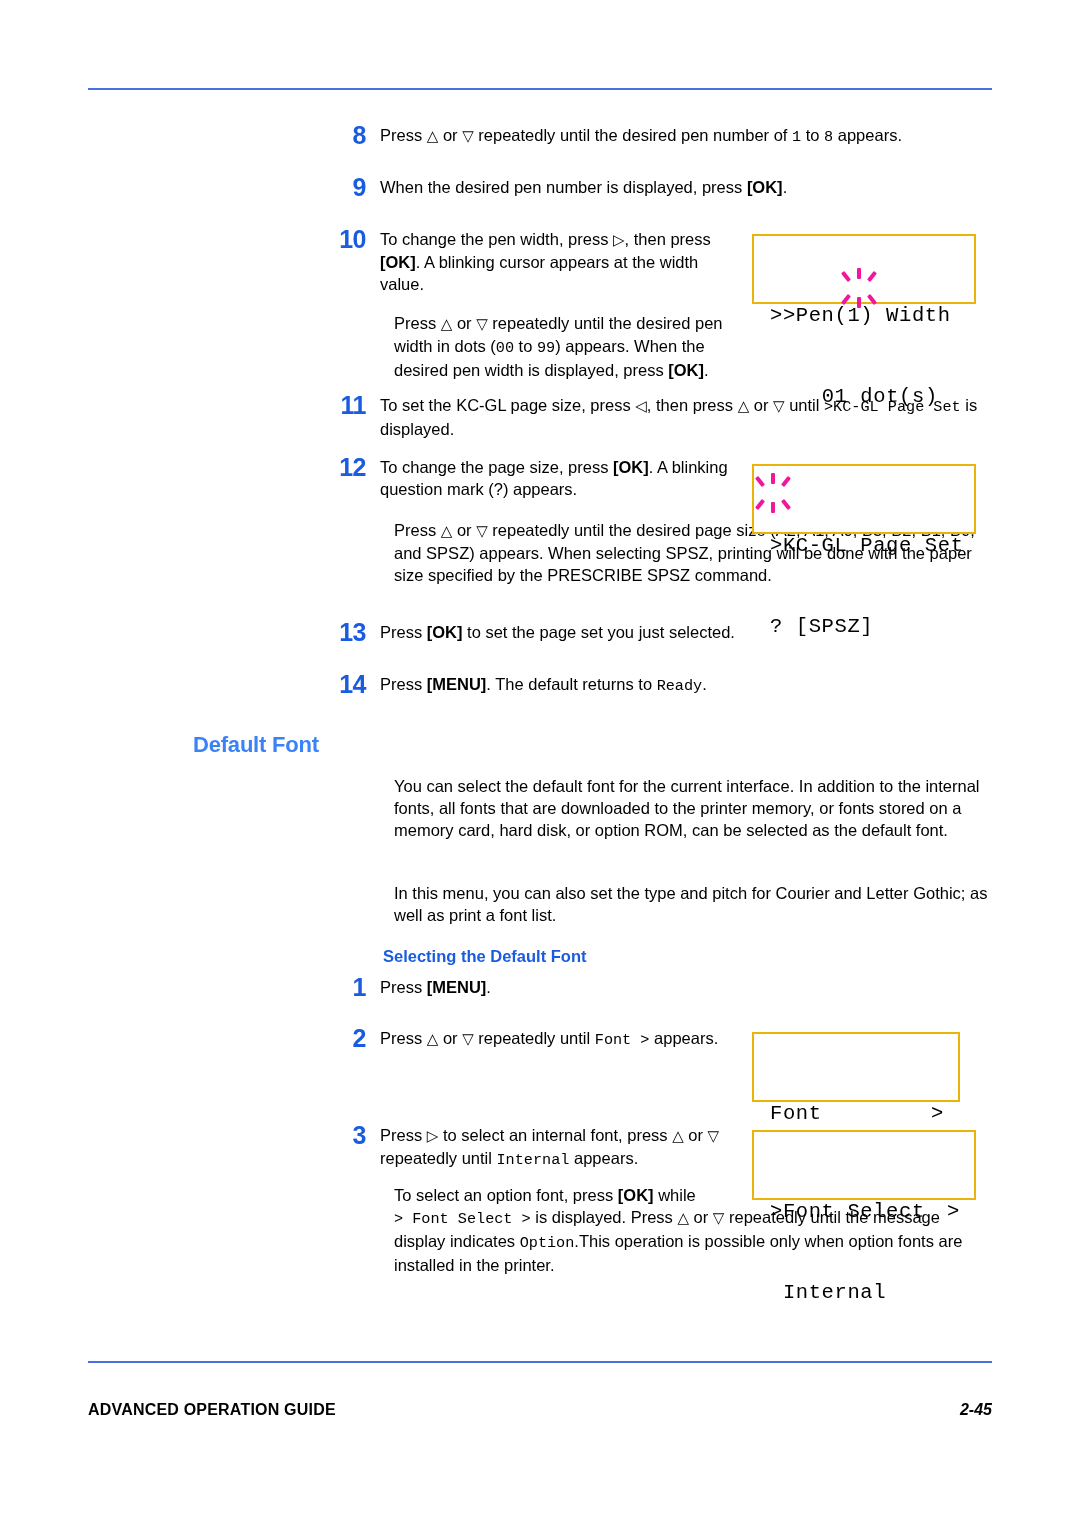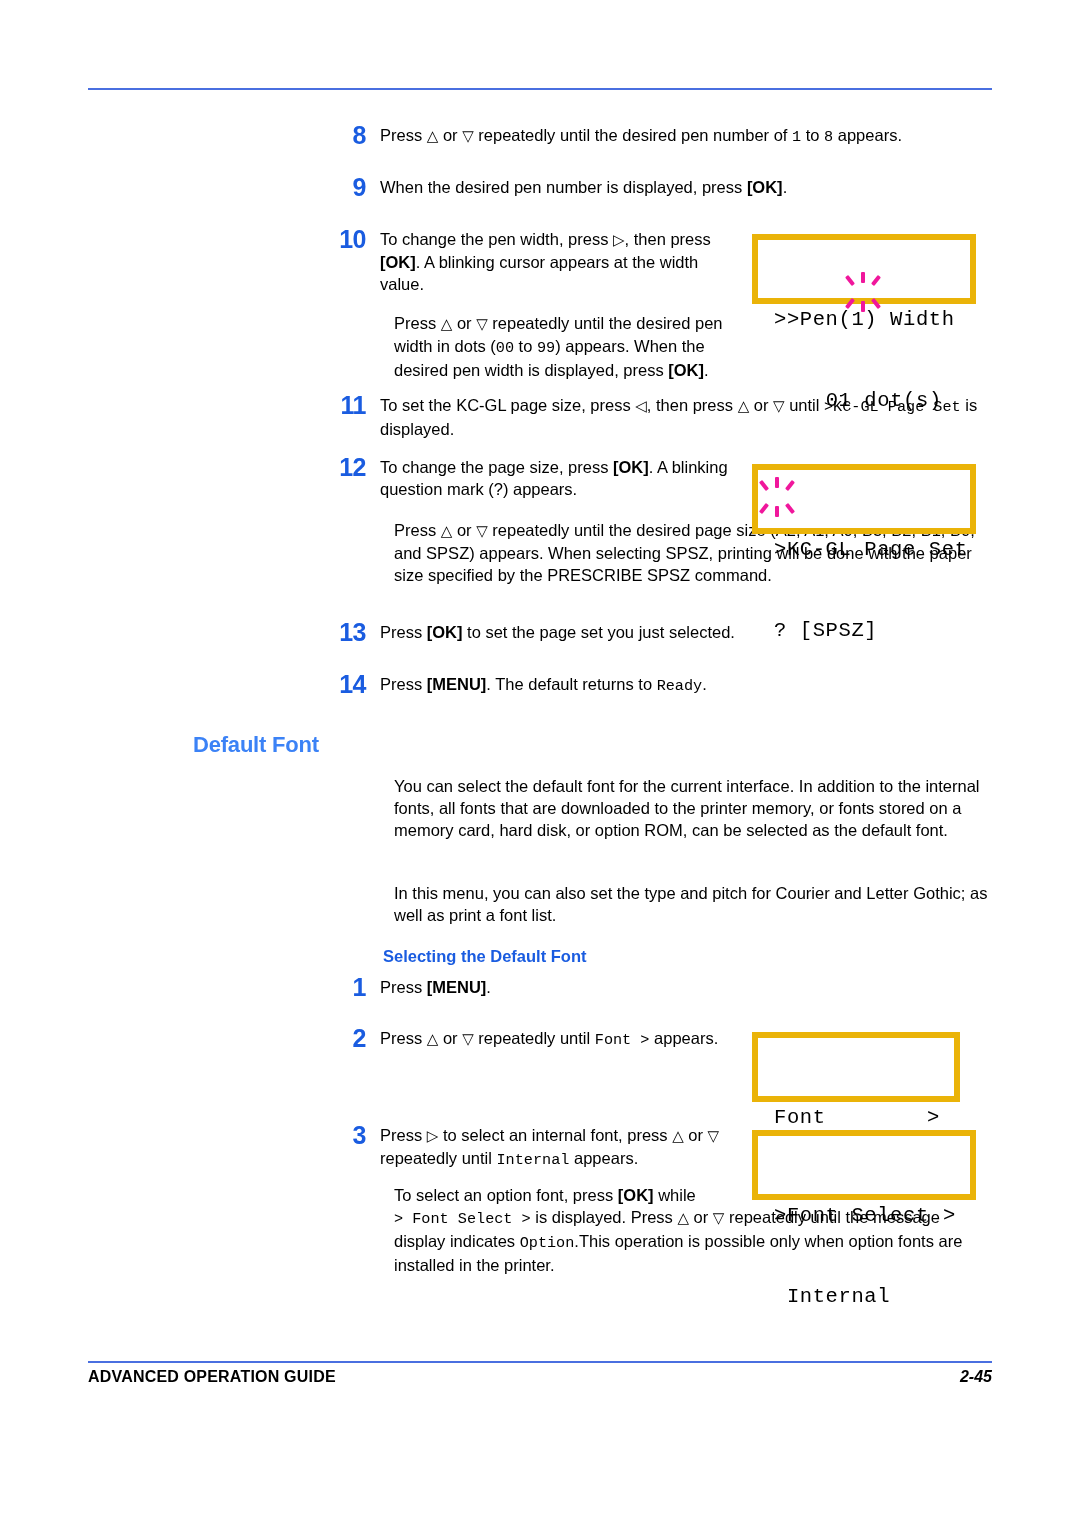--- a/index.html
+++ b/index.html
@@ -64,20 +64,21 @@
   }
   .footer-title {
     font-weight: bold;
     font-size: 16px;
     letter-spacing: 0.2px;
   }
   .footer-page {
     font-style: italic;
     font-weight: bold;
     font-size: 16px;
+    margin-top: 33px;
   }
 
   
   .step {
     position: absolute;
     display: flex;
     align-items: flex-start;
   }
   .step-num {
     color: #1a5ce0;
@@ -125,21 +126,21 @@
   .sub-head {
     position: absolute;
     color: #1a5ce0;
     font-weight: bold;
     font-size: 16.5px;
   }
 
   
   .lcd {
     position: absolute;
-    border: 6px solid #eab308;
+    border: 2px solid #eab308;
     background: #ffffff;
     box-sizing: border-box;
     font-family: "Liberation Mono", "DejaVu Sans Mono", monospace;
     font-size: 20.5px;
     line-height: 27px;
     padding: 12px 14px 12px 16px;
     white-space: pre;
     letter-spacing: 0.6px;
   }
   .lcd-line { position: relative; white-space: pre; }

